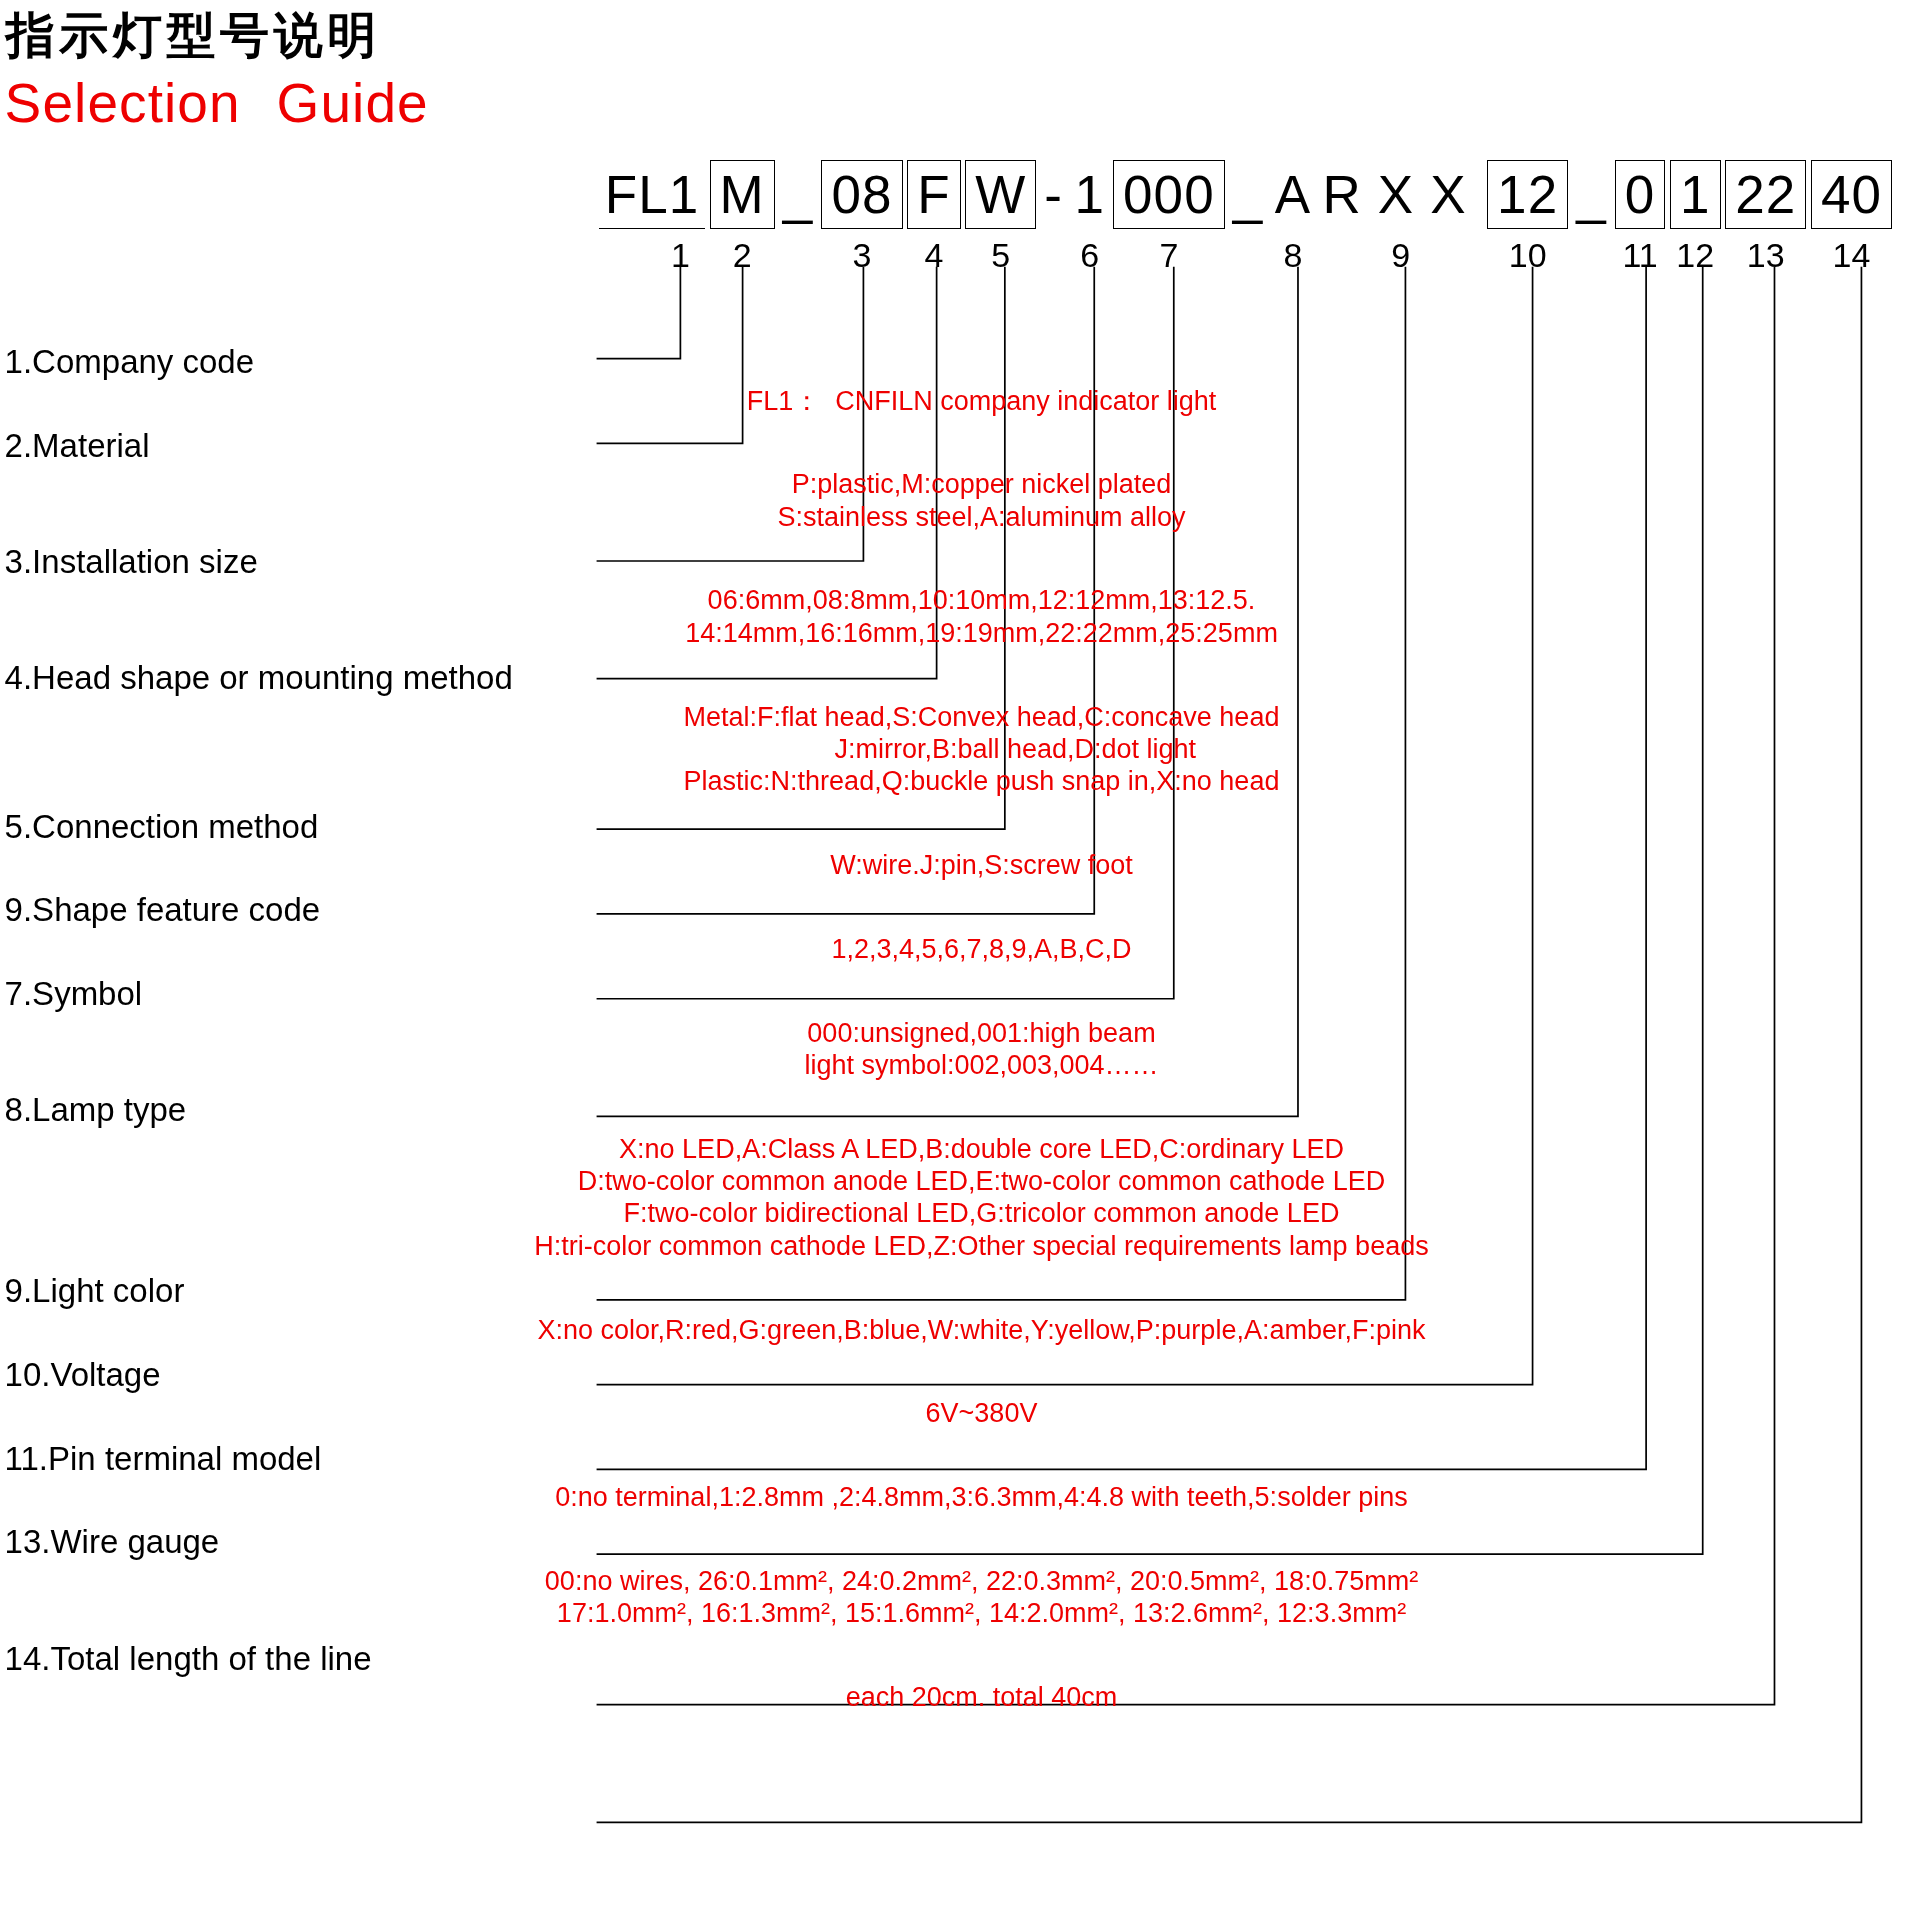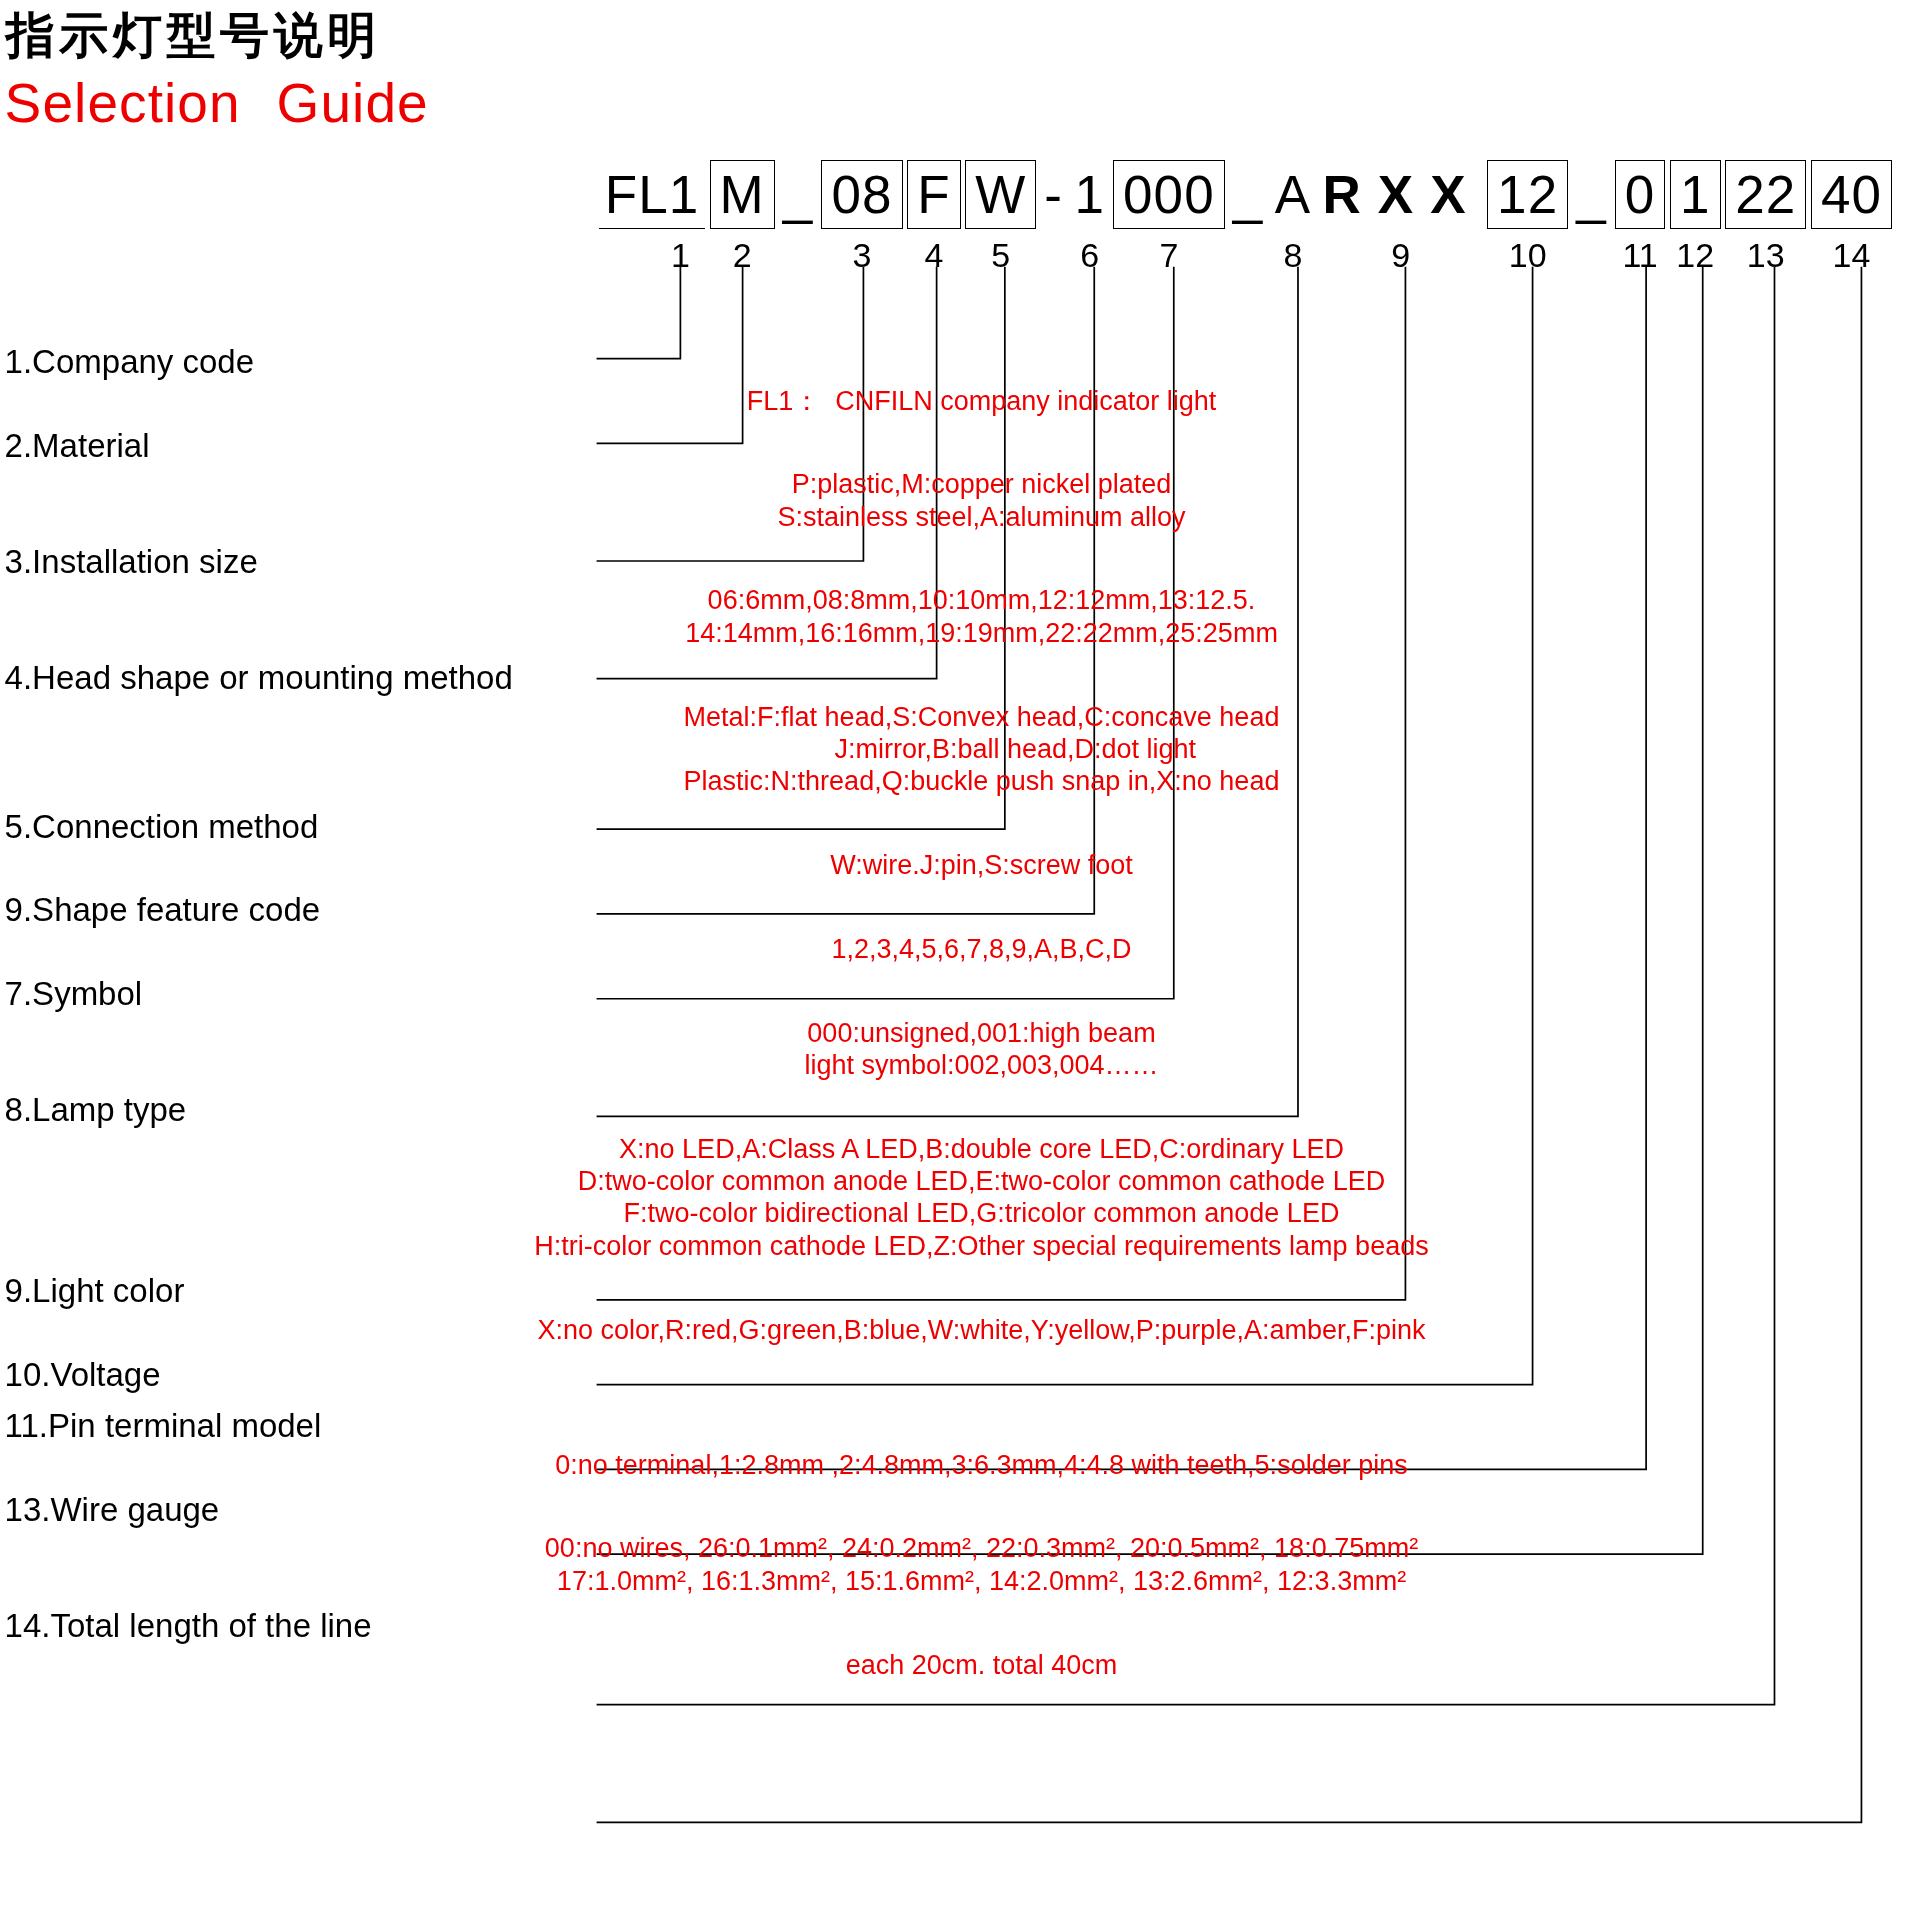--- a/index.html
+++ b/index.html
@@ -30,21 +30,21 @@
   .seg { display:flex; flex-direction:column; align-items:center; }
   .seg-char {
     height:69px; display:flex; align-items:center; justify-content:center;
     font-size:53px; letter-spacing:1.1px; padding:0 3.4px; white-space:nowrap;
   }
   .seg-num { font-size:34px; line-height:1.1; height:38px; margin-top:8px; }
   .s-box .seg-char { border:1.7px solid var(--ink); padding:0 9px; }
   .s-underline .seg-char { border-bottom:1.7px solid var(--ink); padding:0 5.7px; }
   .s-underline { align-items:flex-end; }
   .s-underline .seg-num { margin-right:15px; }
-  .s-wide .seg-char { letter-spacing:17px; padding-right:0;font-weight:bold; }
+  .s-wide .seg-char { letter-spacing:17px; padding-right:0; }
 
   .sections { margin-top:69px; }
   .sec { margin-top:11px; }
   .sec-title {
     display:inline-block; font-size:33px; line-height:1.12;
     margin:0 0 3.4px 4.6px; color:var(--ink); white-space:nowrap;
   }
   .sec-desc {
     font-size:27px; line-height:1.2; margin:0 0 0 37px;
     color:var(--red); white-space:pre-wrap;text-align:center;
@@ -190,20 +190,21 @@
 D:two-color common anode LED,E:two-color common cathode LED
 F:two-color bidirectional LED,G:tricolor common anode LED
 H:tri-color common cathode LED,Z:Other special requirements lamp beads</div>
     </div>
     <div class="sec" id="sec-9">
       <div class="sec-title">9.Light color</div>
       <div class="sec-desc">X:no color,R:red,G:green,B:blue,W:white,Y:yellow,P:purple,A:amber,F:pink</div>
     </div>
     <div class="sec" id="sec-10">
       <div class="sec-title">10.Voltage</div>
+      <div class="sec-desc">6V~380V</div>
     </div>
     <div class="sec" id="sec-11">
       <div class="sec-title">11.Pin terminal model</div>
       <div class="sec-desc">0:no terminal,1:2.8mm ,2:4.8mm,3:6.3mm,4:4.8 with teeth,5:solder pins</div>
     </div>
     <div class="sec" id="sec-13">
       <div class="sec-title">13.Wire gauge</div>
       <div class="sec-desc">00:no wires, 26:0.1mm², 24:0.2mm², 22:0.3mm², 20:0.5mm², 18:0.75mm²
 17:1.0mm², 16:1.3mm², 15:1.6mm², 14:2.0mm², 13:2.6mm², 12:3.3mm²</div>
     </div>

